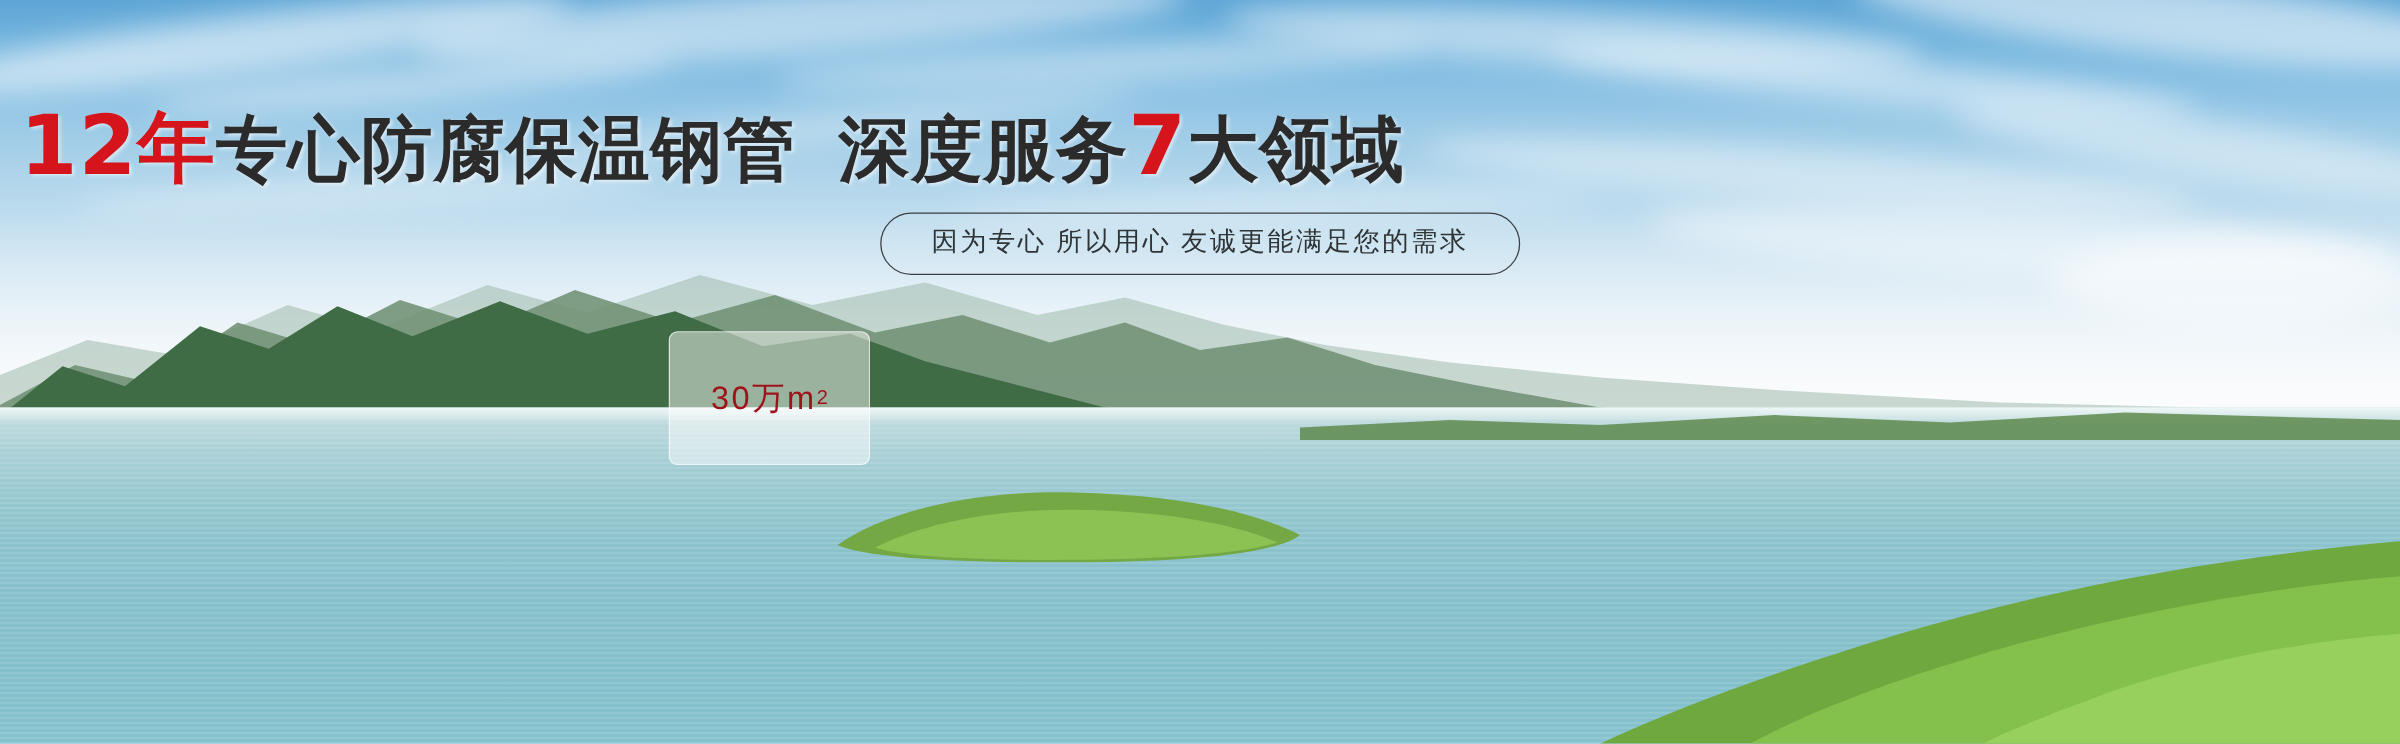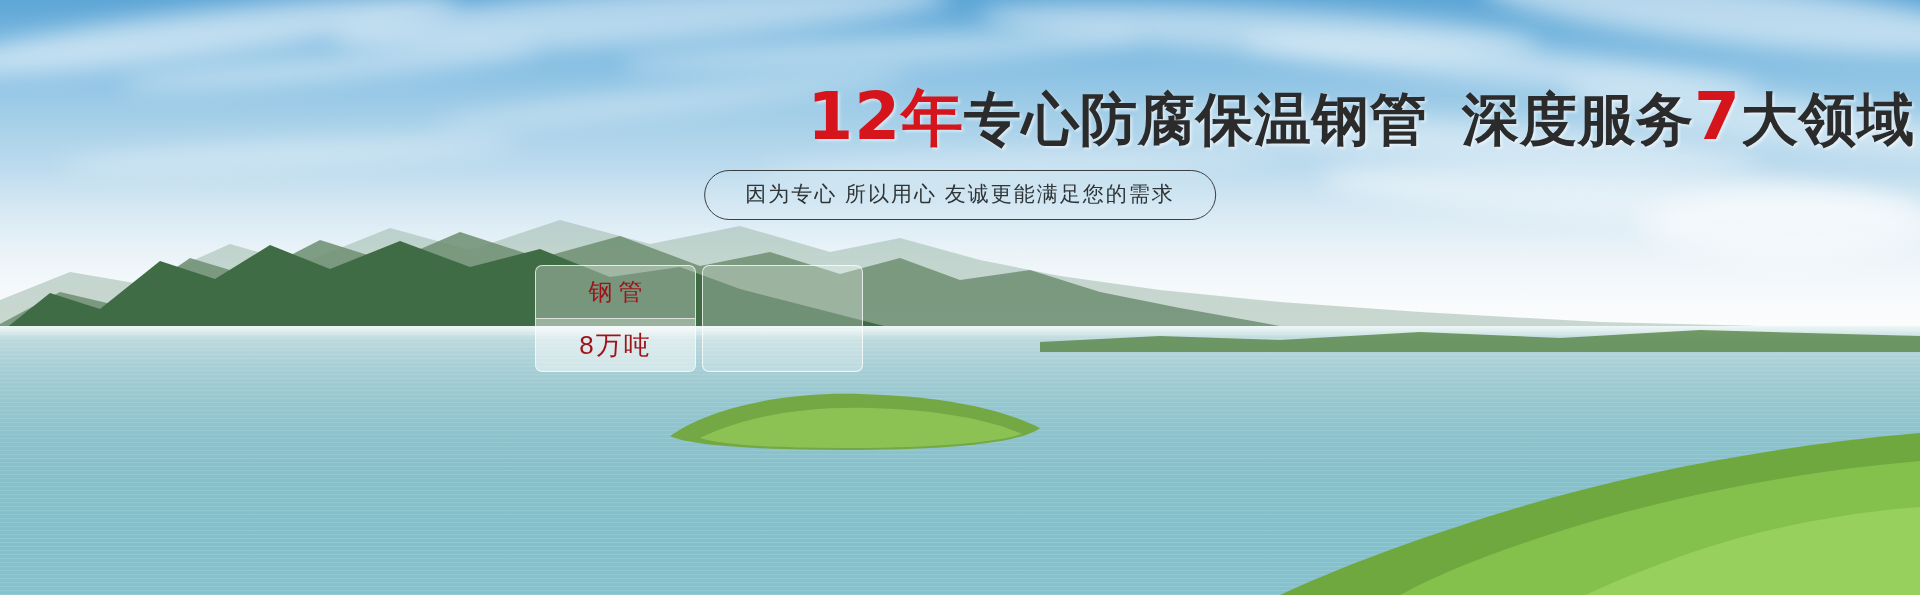--- a/index.html
+++ b/index.html
@@ -89,27 +89,28 @@
     position:absolute; right:0; bottom:0; width:900px; height:180px;
   }
   .grass-far {
     position:absolute; left:1040px; top:316px; width:880px; height:36px;
   }
   .island { position:absolute; left:640px; top:378px; width:420px; height:72px; }
 
   
   .headline {
     position:absolute; left:0; top:84px; width:1915px;
-    text-align:right;
+    text-align:left;
     font-size:57px; line-height:66px;
     font-weight:bold;
     letter-spacing:1px;
     color:#2b2b2b;
     text-shadow:2px 2px 3px rgba(255,255,255,.55);
     white-space:nowrap;
+    padding-left:16px;
   }
   .headline .hl-red {
     color:#d5141b;
     font-size:62px;
     text-shadow:2px 2px 3px rgba(255,255,255,.5);
   }
   .headline .hl-num {
     font-family:"DejaVu Sans","Liberation Sans",sans-serif;
     font-size:66px;
     font-weight:bold;
@@ -226,26 +227,24 @@
   <div class="headline">
     <span class="hl-red hl-num">12</span><span class="hl-red">年</span><span>专心防腐保温钢管</span><span class="hl-gap"></span><span>深度服务</span><span class="hl-red hl-num">7</span><span>大领域</span>
   </div>
 
   <div class="subtitle">
     <span>因为专心 所以用心  友诚更能满足您的需求</span>
   </div>
 
   <div class="cards">
 
+
     <div class="card">
-      <div class="card-label">钢管</div>
       <div class="card-value">
-        <span>8万吨</span>
+        <span>30万m</span>
+          <sup>2</sup>
       </div>
     </div>
 
-    <div class="card">
-    </div>
-
 
   </div>
 
 </div>
 
 </body></html>

